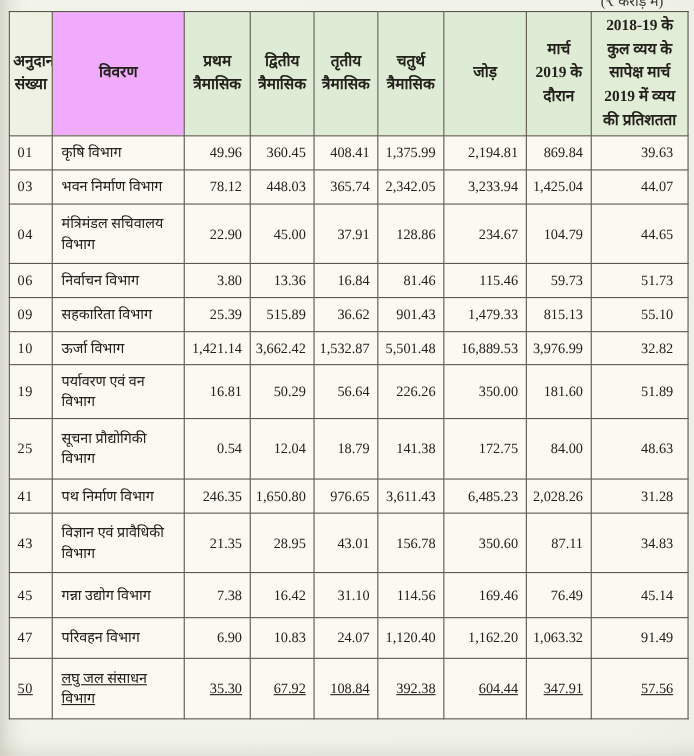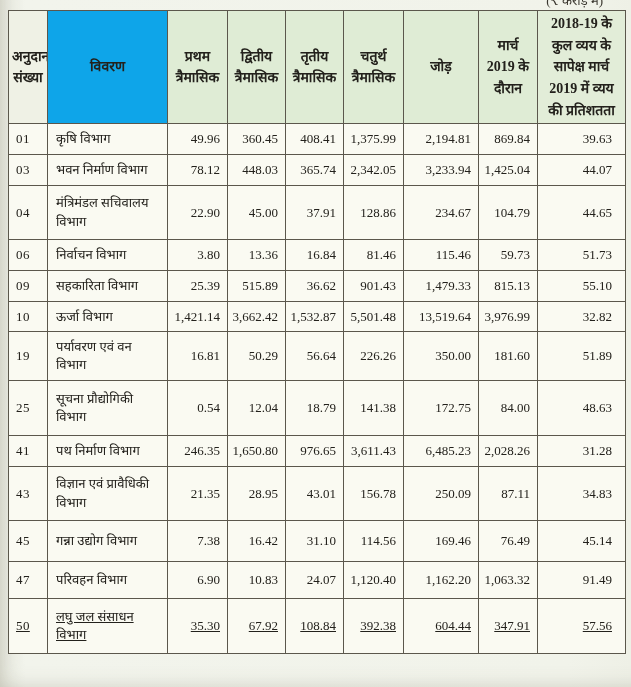--- a/index.html
+++ b/index.html
@@ -41,21 +41,21 @@
   .grant-table th {
     background: #dfecd5;
     font-weight: bold;
     font-size: 14px;
     line-height: 1.55;
     text-align: center;
     vertical-align: middle;
     padding: 2px 3px;
   }
   .grant-table th:nth-child(1) { background: #eff1e5; }
-  .grant-table th:nth-child(2) { background: #0ea5e9; }
+  .grant-table th:nth-child(2) { background: #f0abfc; }
   .grant-table th:nth-child(9) { background: #e2edd8; }
   .grant-table td {
     font-size: 13px;
     vertical-align: middle;
     background: transparent;
   }
   .c-grant {
     text-align: left;
     padding-left: 7px;
     font-size: 12.5px;
@@ -163,21 +163,21 @@
       <td class="c-num">815.13</td>
       <td class="c-num c-pct">55.10</td>
     </tr>
         <tr style="height: 30px;">
       <td class="c-grant">10</td>
       <td class="c-dept">ऊर्जा विभाग</td>
       <td class="c-num">1,421.14</td>
       <td class="c-num">3,662.42</td>
       <td class="c-num">1,532.87</td>
       <td class="c-num">5,501.48</td>
-      <td class="c-num">13,519.64</td>
+      <td class="c-num">16,889.53</td>
       <td class="c-num">3,976.99</td>
       <td class="c-num c-pct">32.82</td>
     </tr>
         <tr style="height: 49px;">
       <td class="c-grant">19</td>
       <td class="c-dept">पर्यावरण एवं वन विभाग</td>
       <td class="c-num">16.81</td>
       <td class="c-num">50.29</td>
       <td class="c-num">56.64</td>
       <td class="c-num">226.26</td>
@@ -207,21 +207,21 @@
       <td class="c-num">2,028.26</td>
       <td class="c-num c-pct">31.28</td>
     </tr>
         <tr style="height: 54px;">
       <td class="c-grant">43</td>
       <td class="c-dept">विज्ञान एवं प्रावैधिकी विभाग</td>
       <td class="c-num">21.35</td>
       <td class="c-num">28.95</td>
       <td class="c-num">43.01</td>
       <td class="c-num">156.78</td>
-      <td class="c-num">250.09</td>
+      <td class="c-num">350.60</td>
       <td class="c-num">87.11</td>
       <td class="c-num c-pct">34.83</td>
     </tr>
         <tr style="height: 41px;">
       <td class="c-grant">45</td>
       <td class="c-dept">गन्ना उद्योग विभाग</td>
       <td class="c-num">7.38</td>
       <td class="c-num">16.42</td>
       <td class="c-num">31.10</td>
       <td class="c-num">114.56</td>

